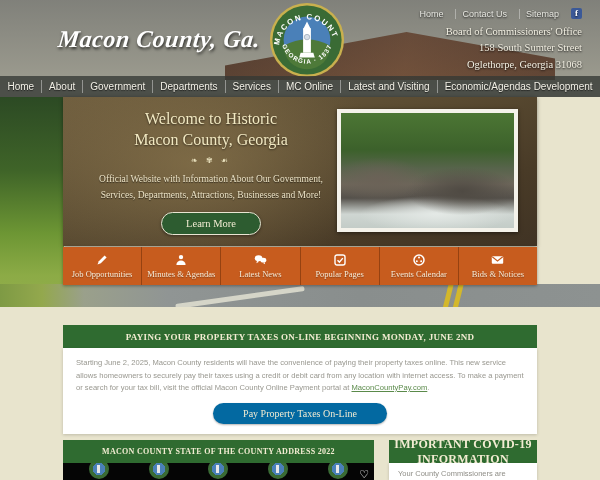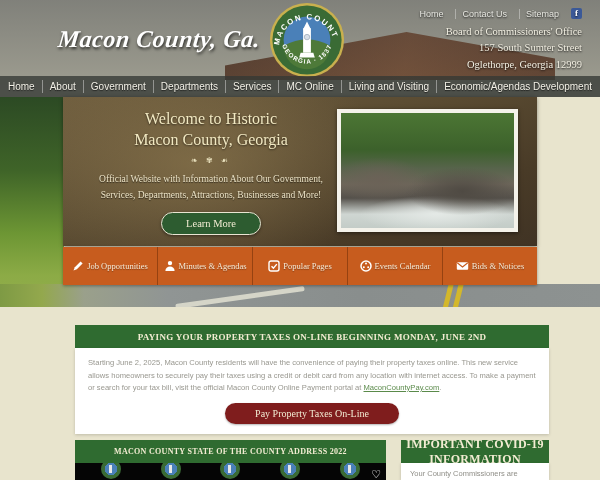--- a/index.html
+++ b/index.html
@@ -72,38 +72,38 @@
   .hero-photo .scene { width:100%; height:100%;
     background:
       radial-gradient(ellipse 60px 28px at 22% 58%, #6b6257, transparent 80%),
       radial-gradient(ellipse 70px 30px at 70% 68%, #4f4a43, transparent 80%),
       radial-gradient(ellipse 90px 22px at 55% 88%, #e4e9e6, transparent 85%),
       linear-gradient(180deg,#4c7634 0%,#3c612b 32%,#57644b 48%,#6e675b 62%,#55514b 74%,#cfd6d2 88%,#c3ccc7 100%); }
 
   
   .quicklinks { position:absolute; left:63px; top:247px; width:474px; height:38px; display:flex;
     background:#c75c1e; box-shadow:0 1px 3px rgba(0,0,0,.35); }
-  .ql { flex:1; display:flex; flex-direction:row; align-items:center; justify-content:center;
+  .ql { flex:1; display:flex; flex-direction:column; align-items:center; justify-content:center;
     gap:3px; border-right:1px solid rgba(110,45,8,.55); cursor:pointer; }
   .ql:last-child { border-right:none; }
   .ql svg { display:block; }
   .ql .lbl { font-family:"Liberation Serif",serif; font-size:8.5px; color:#f7ecd9;
     text-shadow:0 1px 1px rgba(0,0,0,.35); white-space:nowrap; }
 
   
-  .main { position:absolute; left:12px; top:307px; width:520px; height:173px; background:#e8e4cd; }
+  .main { position:absolute; left:0; top:307px; width:520px; height:173px; background:#e8e4cd; }
   .green-hdr { background:#2f6b30; color:#f2ecd2; font-family:"Liberation Serif",serif; font-weight:bold;
     text-align:center; display:flex; align-items:center; justify-content:center; letter-spacing:.3px; }
   .tax-card { position:absolute; left:63px; top:18px; width:474px; }
   .tax-card .green-hdr { height:23px; font-size:9px; }
   .tax-body { background:#fff; padding:9px 13px 10px; box-shadow:0 1px 3px rgba(0,0,0,.18); }
   .tax-body p { font-size:7.6px; line-height:1.65; color:#98978f; }
   .tax-body a { color:#5a8a4a; text-decoration:underline; }
   .tax-btn-row { text-align:center; margin-top:8px; }
-  .tax-btn { display:inline-block; padding:5px 30px; border-radius:14px; background:#7f1d1d; color:#f1ebd2;
+  .tax-btn { display:inline-block; padding:5px 30px; border-radius:14px; background:#0369a1; color:#f1ebd2;
     font-family:"Liberation Serif",serif; font-size:10px; cursor:pointer; border:none;
     box-shadow:0 1px 2px rgba(0,0,0,.3); }
 
   .video-sec { position:absolute; left:63px; top:133px; width:311px; }
   .video-sec .green-hdr { height:23px; font-size:8px; }
   .video-thumb { position:relative; height:22px; background:#050505; overflow:hidden;
     display:flex; justify-content:space-around; align-items:flex-start; padding:0 6px; }
   .mini-seal { width:20px; height:20px; border-radius:50%; margin-top:-4px; flex:none;
     background:radial-gradient(circle,#4a80b8 0 44%,#3a6b35 44% 80%,#c9b04e 80% 100%); position:relative; }
   .mini-seal::after { content:""; position:absolute; left:8px; top:6px; width:3px; height:8px; background:#e8e8e8; }
@@ -154,32 +154,32 @@
 
   <div class="toprow">
     <a href="#">Home</a>
     <a href="#">Contact Us</a>
     <a href="#">Sitemap</a>
     <span class="fb">f</span>
   </div>
 
   <div class="address">
     <div>Board of Commissioners' Office</div>
-    <div>157 South Sumter Street</div>
-    <div>Oglethorpe, Georgia 12999</div>
+    <div>158 South Sumter Street</div>
+    <div>Oglethorpe, Georgia 31068</div>
   </div>
 
   <div class="nav">
     <a href="#">Home</a>
     <a href="#">About</a>
     <a href="#">Government</a>
     <a href="#">Departments</a>
     <a href="#">Services</a>
     <a href="#">MC Online</a>
-    <a href="#">Living and Visiting</a>
+    <a href="#">Latest and Visiting</a>
     <a href="#">Economic/Agendas Development</a>
   </div>
 
   <div class="hero">
     <div class="hero-text">
       <div class="hero-title">
         <div>Welcome to Historic</div>
         <div>Macon County, Georgia</div>
       </div>
       <div class="ornament">❧ ✾ ☙</div>
@@ -200,20 +200,29 @@
         <path d="M1.5 10.5 L2.8 7.2 L8.6 1.4 L10.6 3.4 L4.8 9.2 Z"></path>
       </svg>
       <span class="lbl">Job Opportunities</span>
     </div>
     <div class="ql">
       <svg width="12" height="12" viewBox="0 0 12 12" fill="#fff">
         <circle cx="6" cy="3.1" r="2.2"></circle>
           <path d="M1.4 11c0-3 2.1-4.6 4.6-4.6S10.6 8 10.6 11z"></path>
       </svg>
       <span class="lbl">Minutes &amp; Agendas</span>
+    </div>
+    <div class="ql">
+      <svg width="13" height="12" viewBox="0 0 13 12" fill="#fff">
+        <ellipse cx="4.6" cy="4.3" rx="3.8" ry="3"></ellipse>
+          <path d="M3 6.8l-.6 2.4 2.6-1.4z"></path>
+        <ellipse cx="9.3" cy="6.2" rx="3" ry="2.4"></ellipse>
+          <path d="M10.6 8.2l.5 2-2.1-1.2z"></path>
+      </svg>
+      <span class="lbl">Latest News</span>
     </div>
     <div class="ql">
       <svg width="12" height="12" viewBox="0 0 12 12">
         <rect x="1" y="1" width="10" height="10" rx="2" fill="none" stroke="#fff" stroke-width="1.4"></rect>
         <path d="M3.5 6.2l1.9 1.9 3.4-4" fill="none" stroke="#fff" stroke-width="1.4"></path>
       </svg>
       <span class="lbl">Popular Pages</span>
     </div>
     <div class="ql">
       <svg width="12" height="12" viewBox="0 0 12 12">

